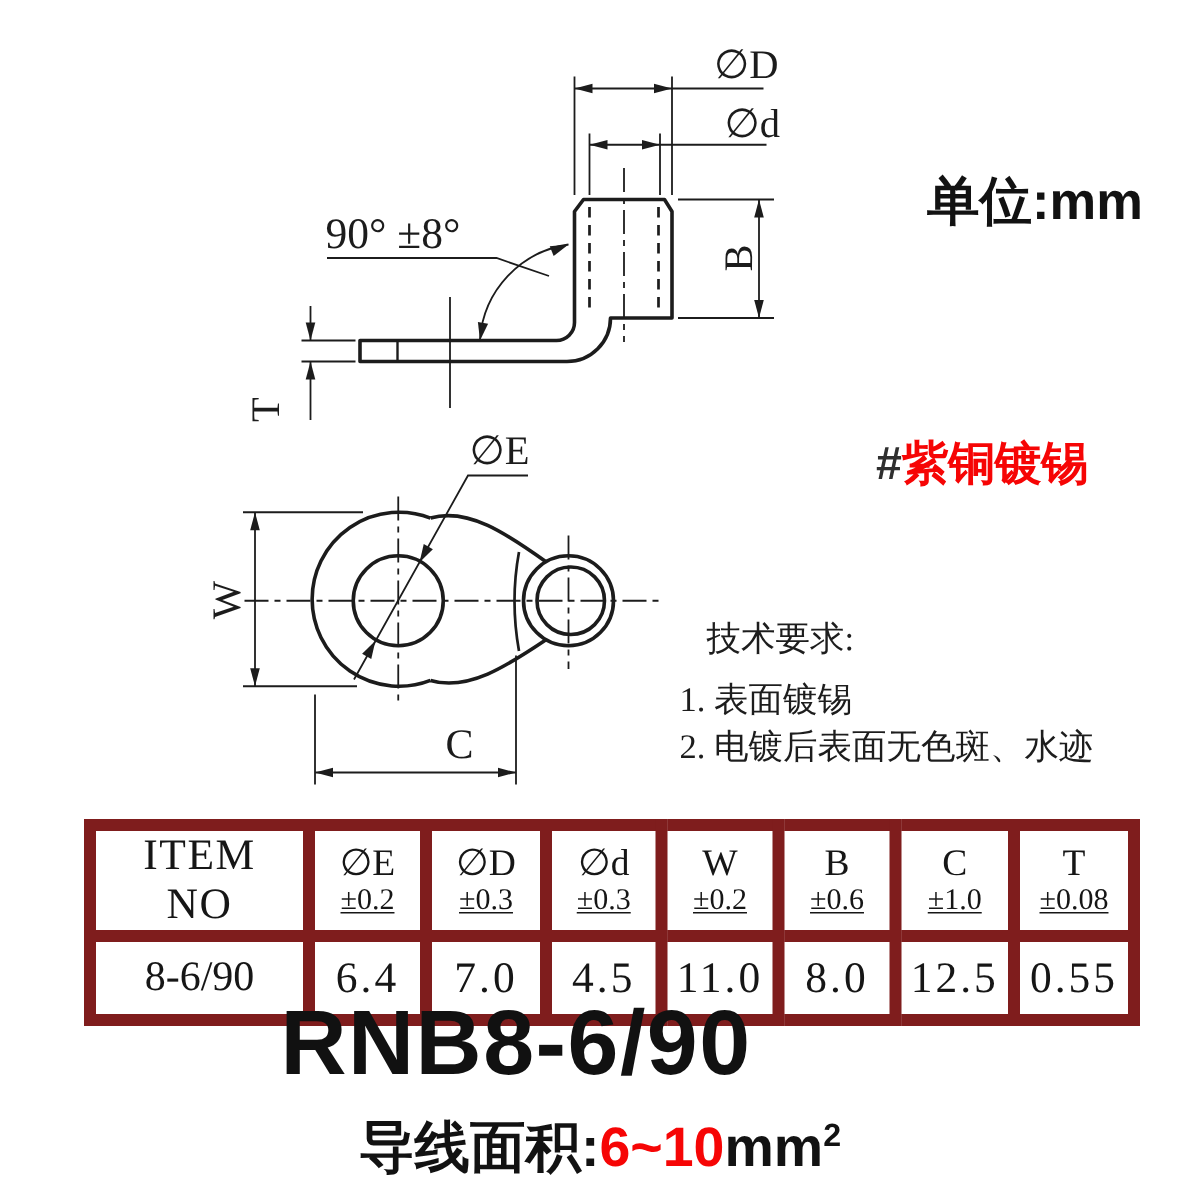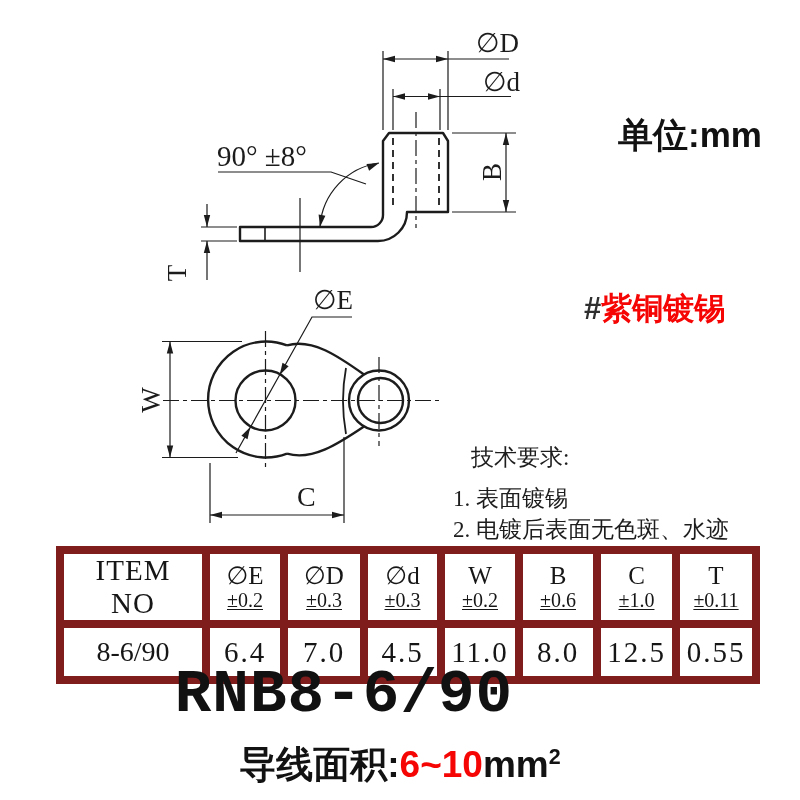--- a/index.html
+++ b/index.html
@@ -8,31 +8,31 @@
   #drawing{position:absolute;left:0;top:0;}
   .lbl{position:absolute;white-space:nowrap;line-height:1;}
   .cad{font-family:"Liberation Serif","DejaVu Serif",serif;color:#1c1c1c;}
   .rot{width:40px;height:28px;display:flex;align-items:center;justify-content:center;
        transform:rotate(-90deg);}
   .unit{font-family:"Liberation Sans","DejaVu Sans",sans-serif;font-weight:bold;
         font-size:35px;color:#121212;}
   .material{font-family:"Liberation Sans","DejaVu Sans",sans-serif;font-weight:bold;font-size:31px;}
   .material .hash{color:#2f2f2f;}
   .material .mat{color:#f60505;}
-  .tech{font-size:23px;color:#1d1d1d;margin-top:32px;}
+  .tech{font-size:23px;color:#1d1d1d;}
   table.spec{position:absolute;left:56px;top:546px;border-collapse:collapse;table-layout:fixed;}
   table.spec td{border:8px solid #7f1d1d;text-align:center;vertical-align:middle;padding:0;
                 color:#161616;}
   .hsym{font-size:25px;line-height:1.05;}
   .htol{font-size:20px;line-height:1.1;text-decoration:underline;text-decoration-thickness:1px;text-underline-offset:2px;}
   .hitem{font-size:29px;letter-spacing:1px;word-spacing:12px;}
   .ditem{font-size:28px;}
   .dval{font-size:29px;letter-spacing:2px;}
   .model{position:absolute;left:0;top:660px;width:688px;text-align:center;
-         font-family:Liberation Mono, monospace;font-weight:bold;
+         font-family:Liberation Sans, sans-serif;font-weight:bold;
          font-size:61px;letter-spacing:1px;color:#111;}
   .wire{position:absolute;left:0;top:740px;width:800px;text-align:center;
         font-family:"Liberation Sans","DejaVu Sans",sans-serif;font-weight:bold;
         font-size:37px;color:#121212;}
   .wire .range{color:#f60505;}
   .wire sup{font-size:58%;}
 </style>
 </head>
 <body>
 
@@ -157,21 +157,21 @@
       <td>
         <div class="hsym">B</div>
         <div class="htol">±0.6</div>
       </td>
       <td>
         <div class="hsym">C</div>
         <div class="htol">±1.0</div>
       </td>
       <td>
         <div class="hsym">T</div>
-        <div class="htol">±0.11</div>
+        <div class="htol">±0.08</div>
       </td>
     </tr>
     <tr style="height:56px">
       <td class="ditem">8-6/90</td>
       <td class="dval">6.4</td>
       <td class="dval">7.0</td>
       <td class="dval">4.5</td>
       <td class="dval">11.0</td>
       <td class="dval">8.0</td>
       <td class="dval">12.5</td>

